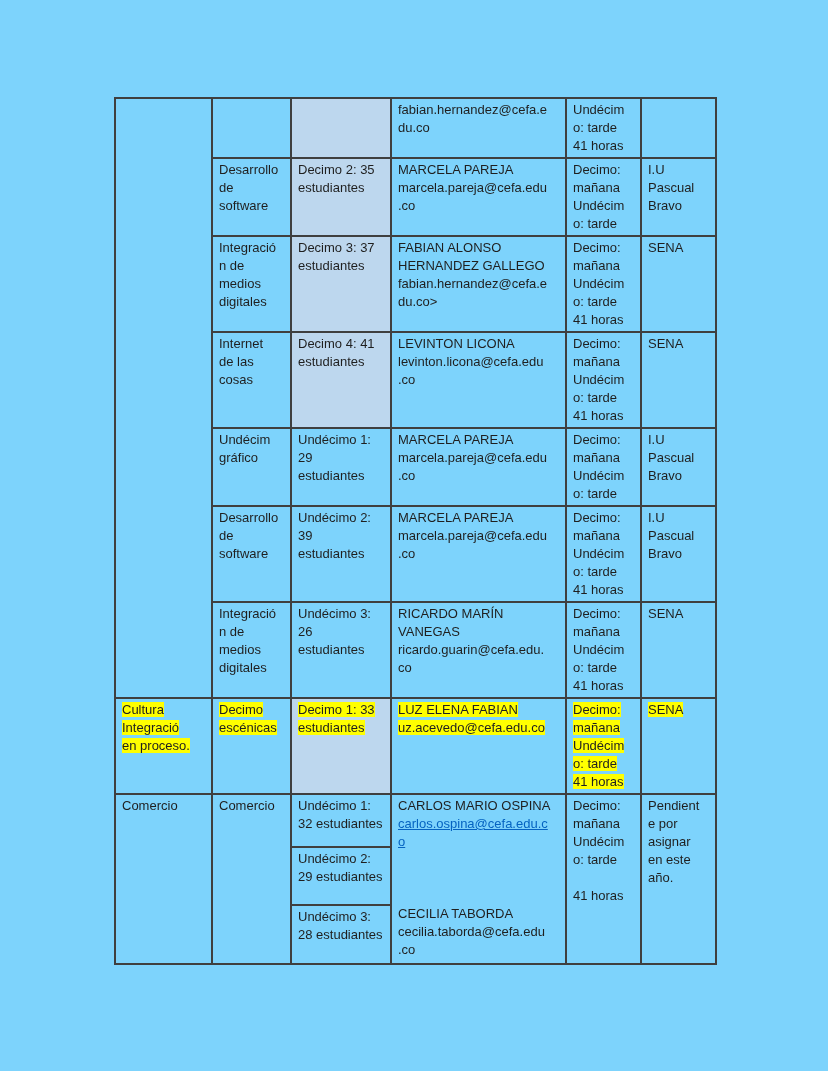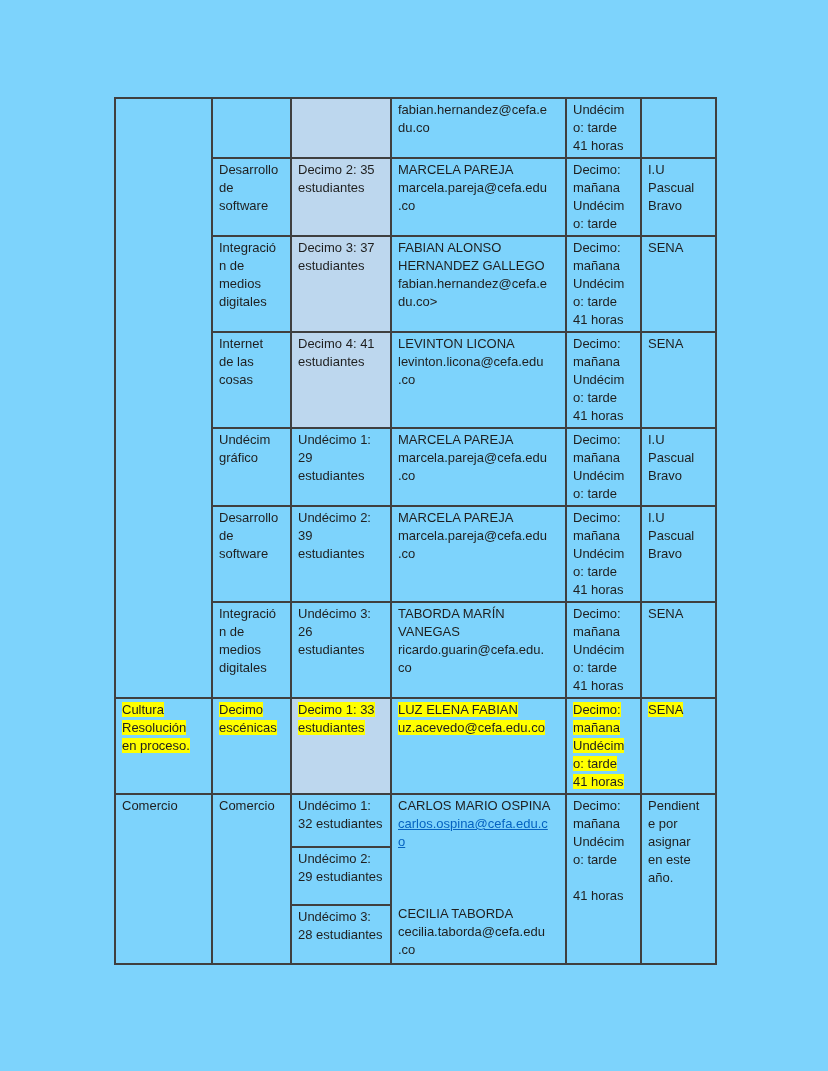--- a/index.html
+++ b/index.html
@@ -150,34 +150,34 @@
 Bravo</span></td>
       </tr>
       <tr style="height:94px">
         <td class="c2"><span class="txt">Integració
 n de
 medios
 digitales</span></td>
         <td class="c3"><span class="txt">Undécimo 3:
 26
 estudiantes</span></td>
-        <td class="c4"><span class="txt">TABORDA MARÍN
+        <td class="c4"><span class="txt">RICARDO MARÍN
 VANEGAS
 ricardo.guarin@cefa.edu.
 co</span></td>
         <td class="c5"><span class="txt">Decimo:
 mañana
 Undécim
 o: tarde
 41 horas</span></td>
         <td class="c6"><span class="txt">SENA</span></td>
       </tr>
       <tr style="height:92px">
         <td class="c1"><span class="txt hl">Cultura
-Resolución
+Integració
 en proceso.</span></td>
         <td class="c2"><span class="txt hl">Decimo
 escénicas</span></td>
         <td class="c3 blue"><span class="txt hl">Decimo 1: 33
 estudiantes</span></td>
         <td class="c4"><span class="txt hl">LUZ ELENA FABIAN
 uz.acevedo@cefa.edu.co</span></td>
         <td class="c5"><span class="txt hl">Decimo:
 mañana
 Undécim

